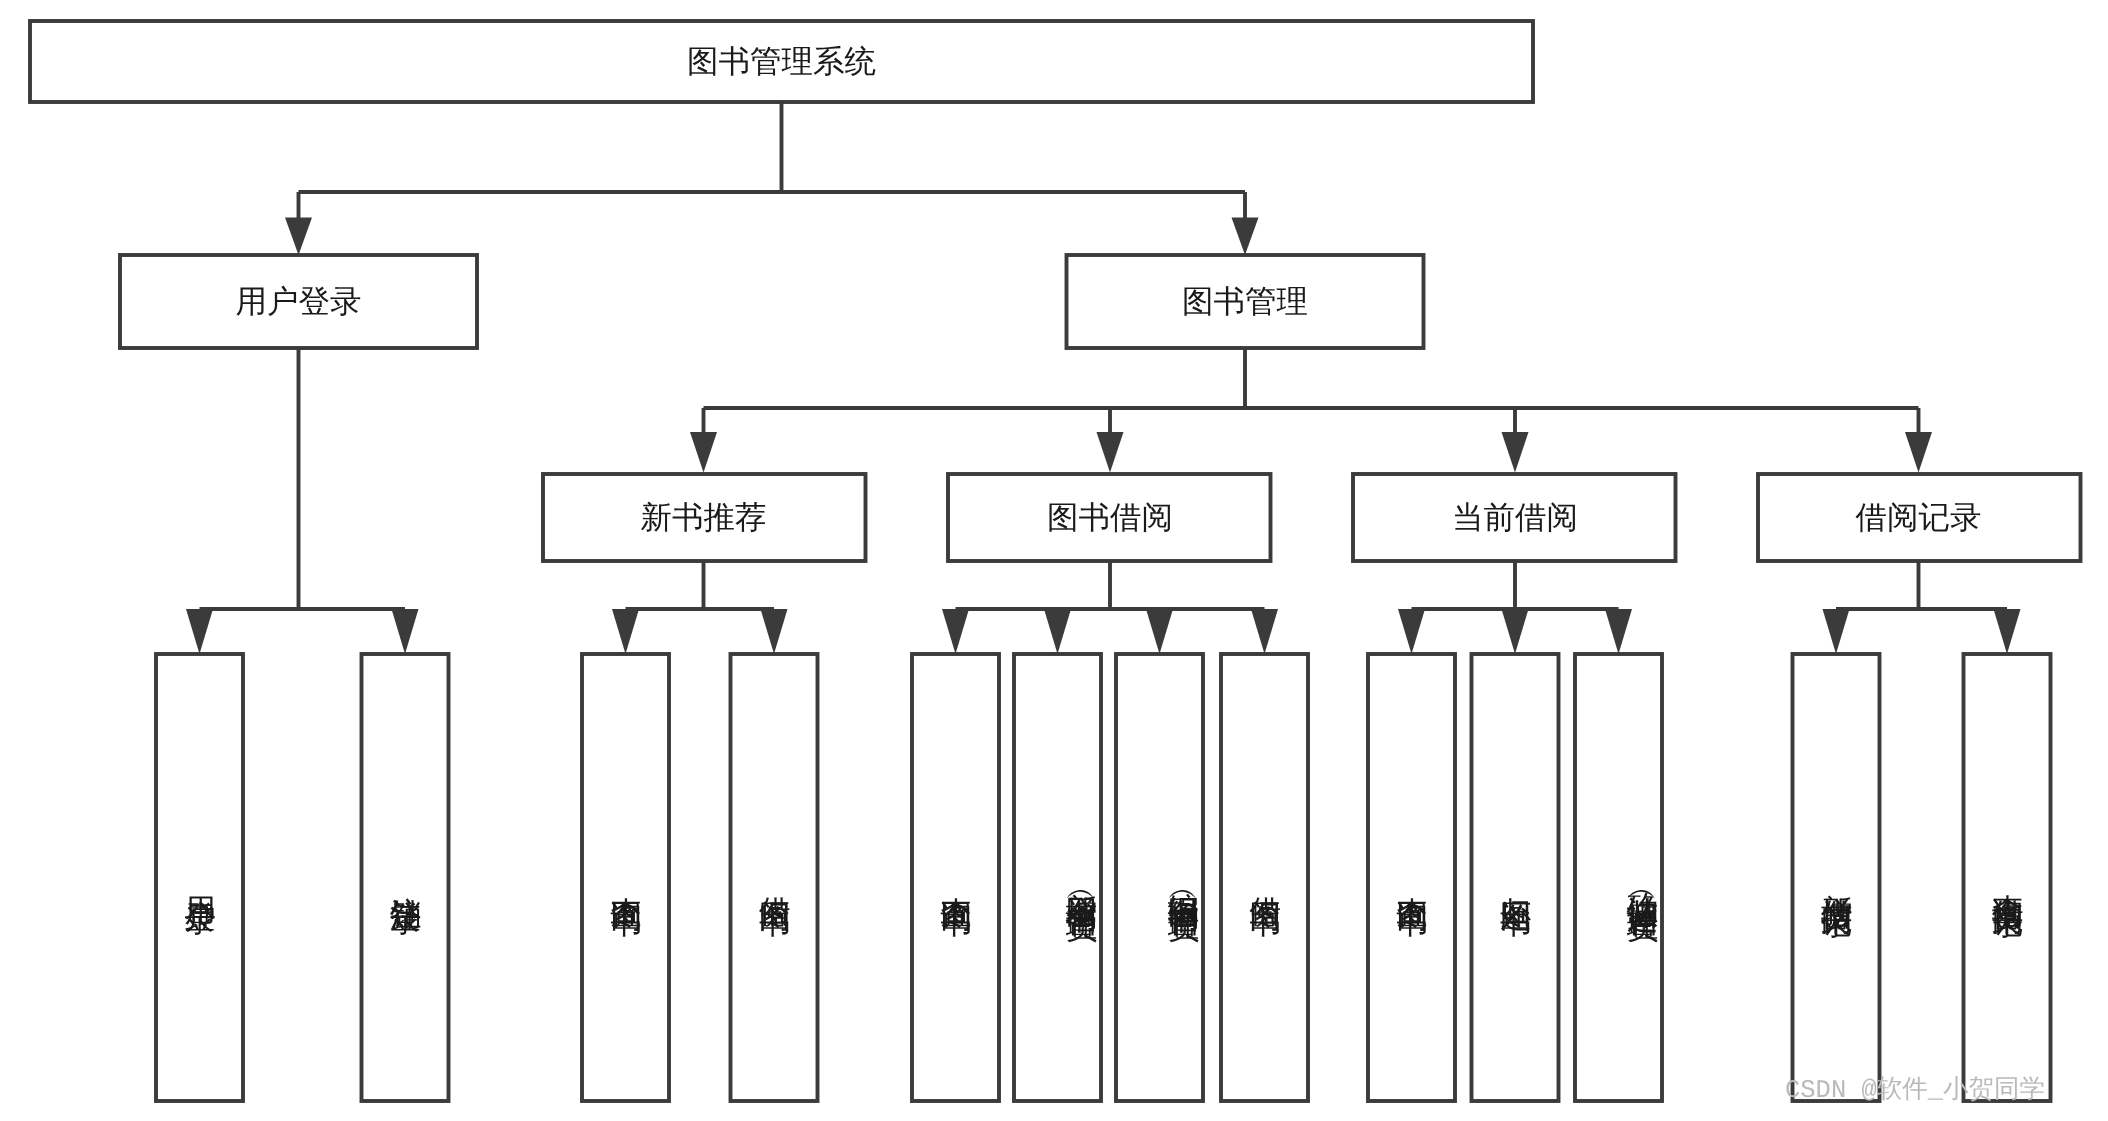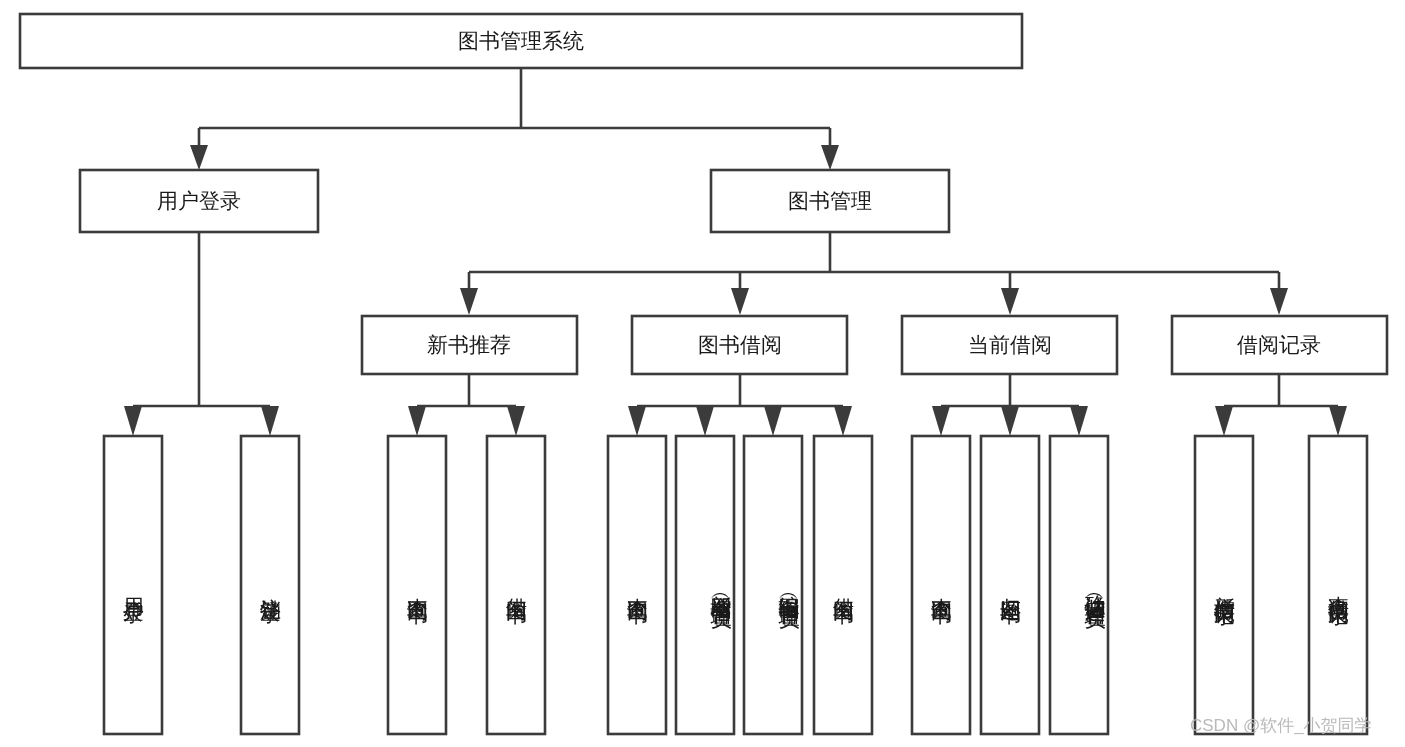--- a/index.html
+++ b/index.html
@@ -59,21 +59,21 @@
     writing-mode: vertical-rl;
     text-orientation: upright;
     letter-spacing: 2px;
     white-space: nowrap;
     pointer-events: none;
   }
   .watermark {
     position: absolute;
     left: 1190px;
     top: 714px;
-    font-family: Liberation Sans, sans-serif;
+    font-family: Liberation Mono, monospace;
     font-size: 17px;
     color: #b9b9b9;
     white-space: nowrap;
   }
 </style>
 </head>
 <body>
 
 <div id="diagram-root">
 

